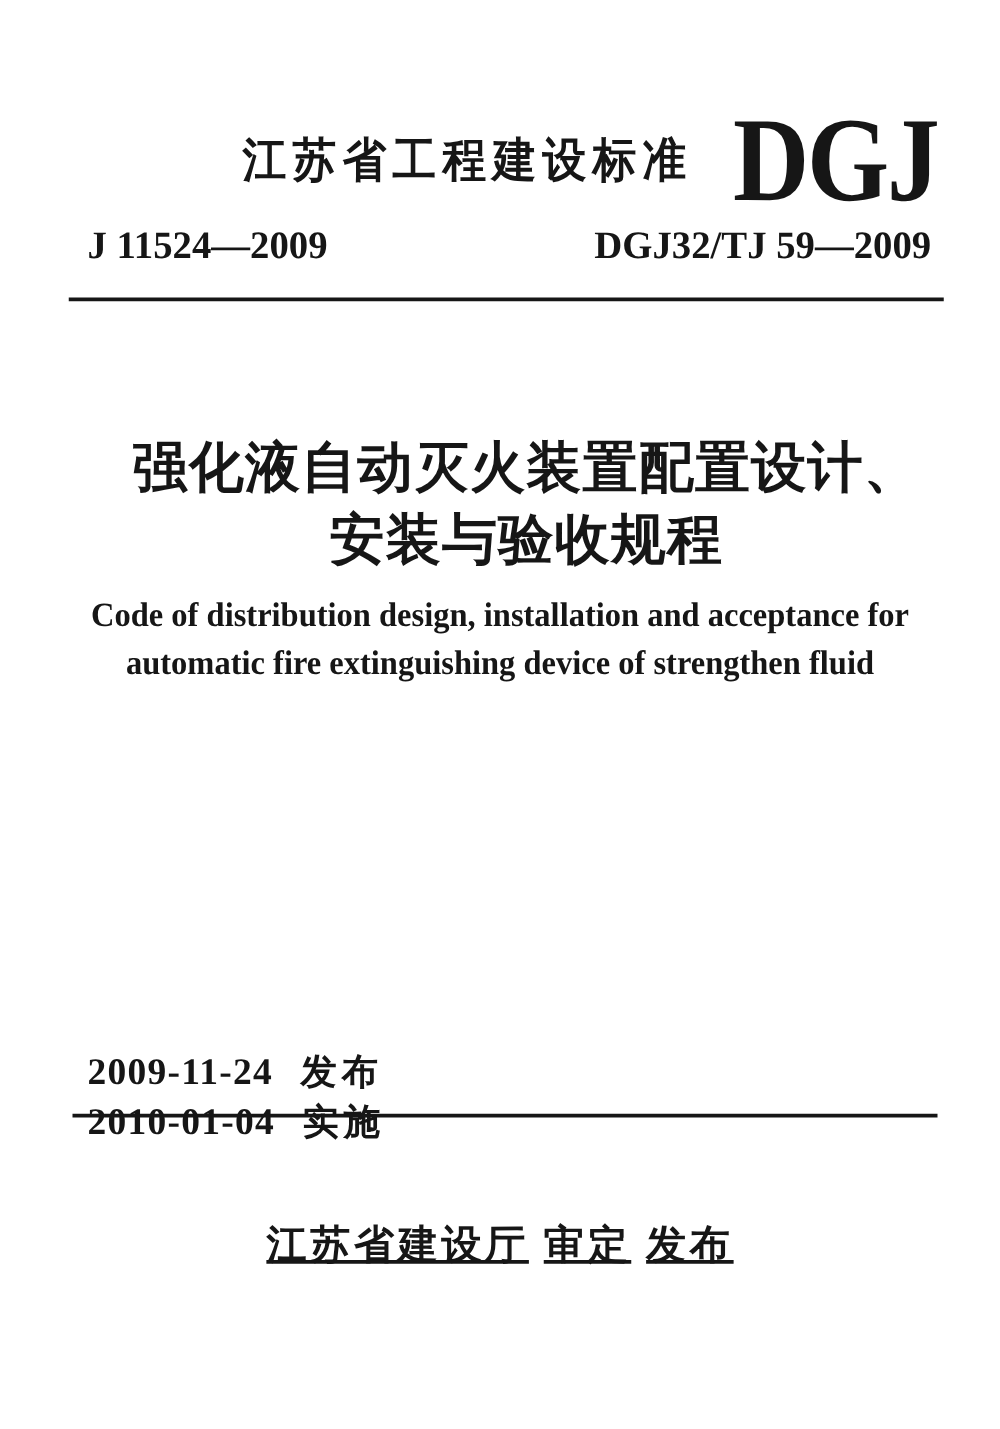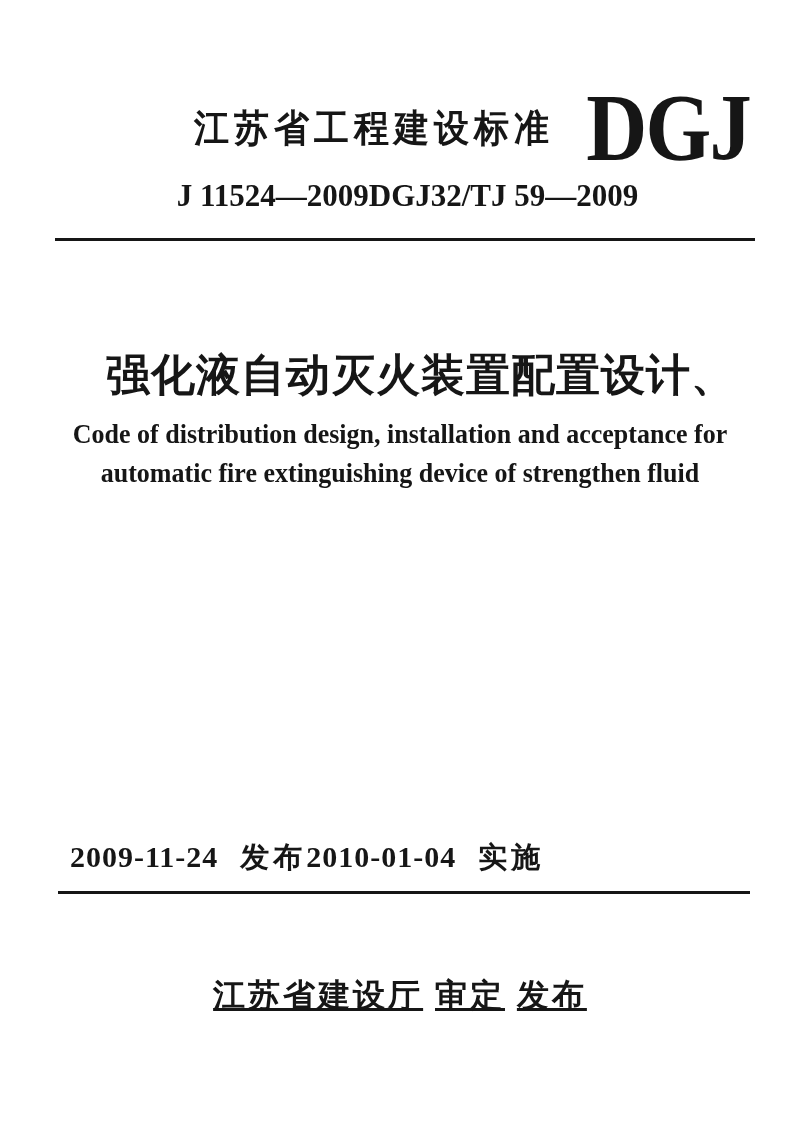--- a/index.html
+++ b/index.html
@@ -46,21 +46,21 @@
     white-space: nowrap;
   }
 
   
   .codes-row {
     position: absolute;
     top: 178px;
     left: 70px;
     right: 55px;
     display: flex;
-    justify-content: center;
+    justify-content: space-between;
     align-items: baseline;
     font-weight: bold;
     font-size: 31px;
     white-space: nowrap;
   }
 
   
   .rule {
     position: absolute;
     background: #161616;
@@ -103,24 +103,26 @@
     transform: scaleY(1.05);
   }
 
   
   .dates-row {
     position: absolute;
     top: 838px;
     left: 70px;
     right: 58px;
     display: flex;
+    justify-content: space-between;
     align-items: baseline;
     font-weight: bold;
     font-size: 30px;
     white-space: nowrap;
+    flex-direction: column;
   }
   .date-group { display: flex; align-items: baseline; }
   .date-value { font-family: "Liberation Serif", serif; letter-spacing: 1px; }
   .date-label {
     font-family: "Liberation Sans", sans-serif;
     margin-left: 22px;
     letter-spacing: 4px;
     font-size: 29px;
   }
 
@@ -152,20 +154,21 @@
 
   <div class="codes-row">
     <div>J 11524—2009</div>
     <div>DGJ32/TJ 59—2009</div>
   </div>
 
   <div class="rule rule-top"></div>
 
   <div class="title-block">
     <div class="title-cn">强化液自动灭火装置配置设计、</div>
+    <div class="title-cn">安装与验收规程</div>
     <div class="title-en">
       <div>Code of distribution design, installation and acceptance for</div>
       <div>automatic fire extinguishing device of strengthen fluid</div>
     </div>
   </div>
 
   <div class="dates-row">
     <div class="date-group">
       <span class="date-value">2009-11-24</span>
       <span class="date-label">发布</span>

